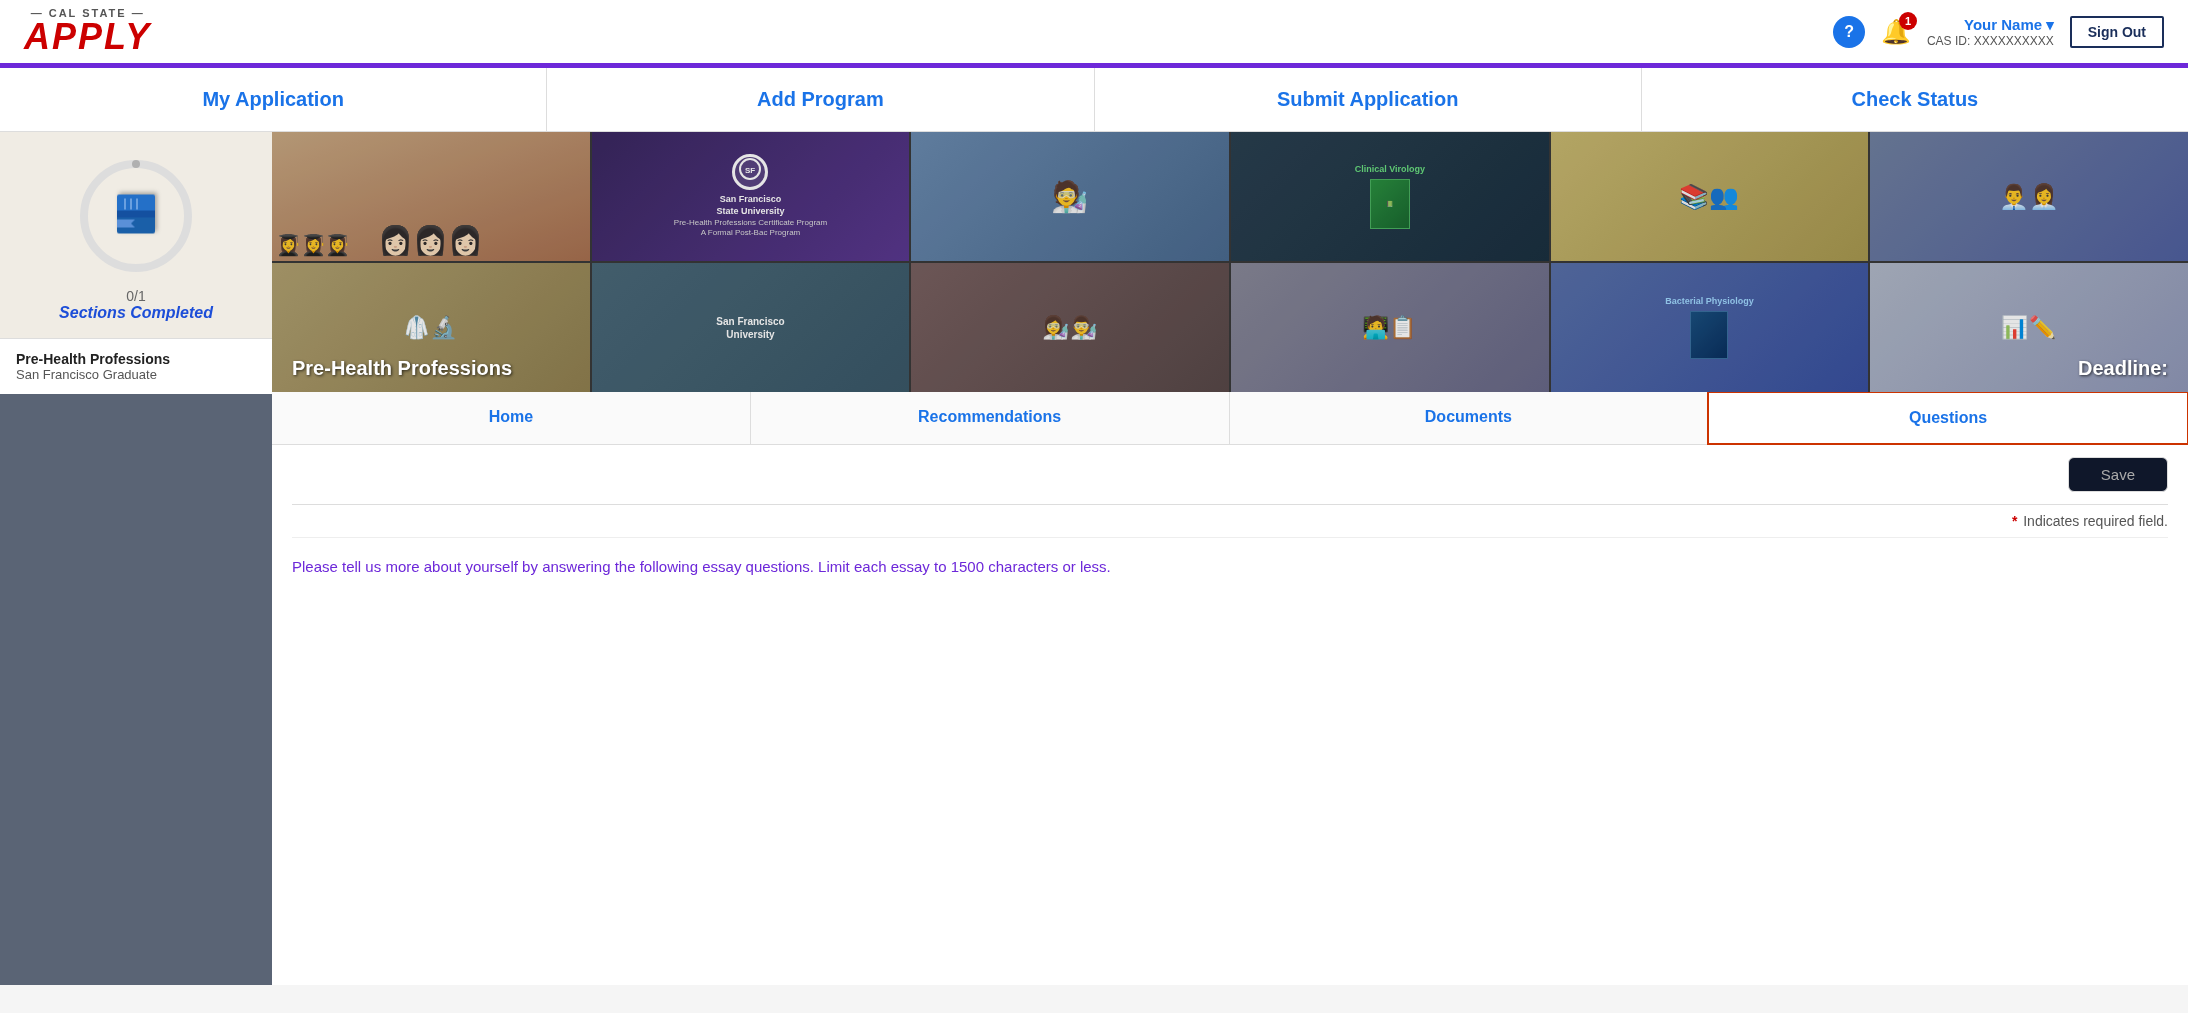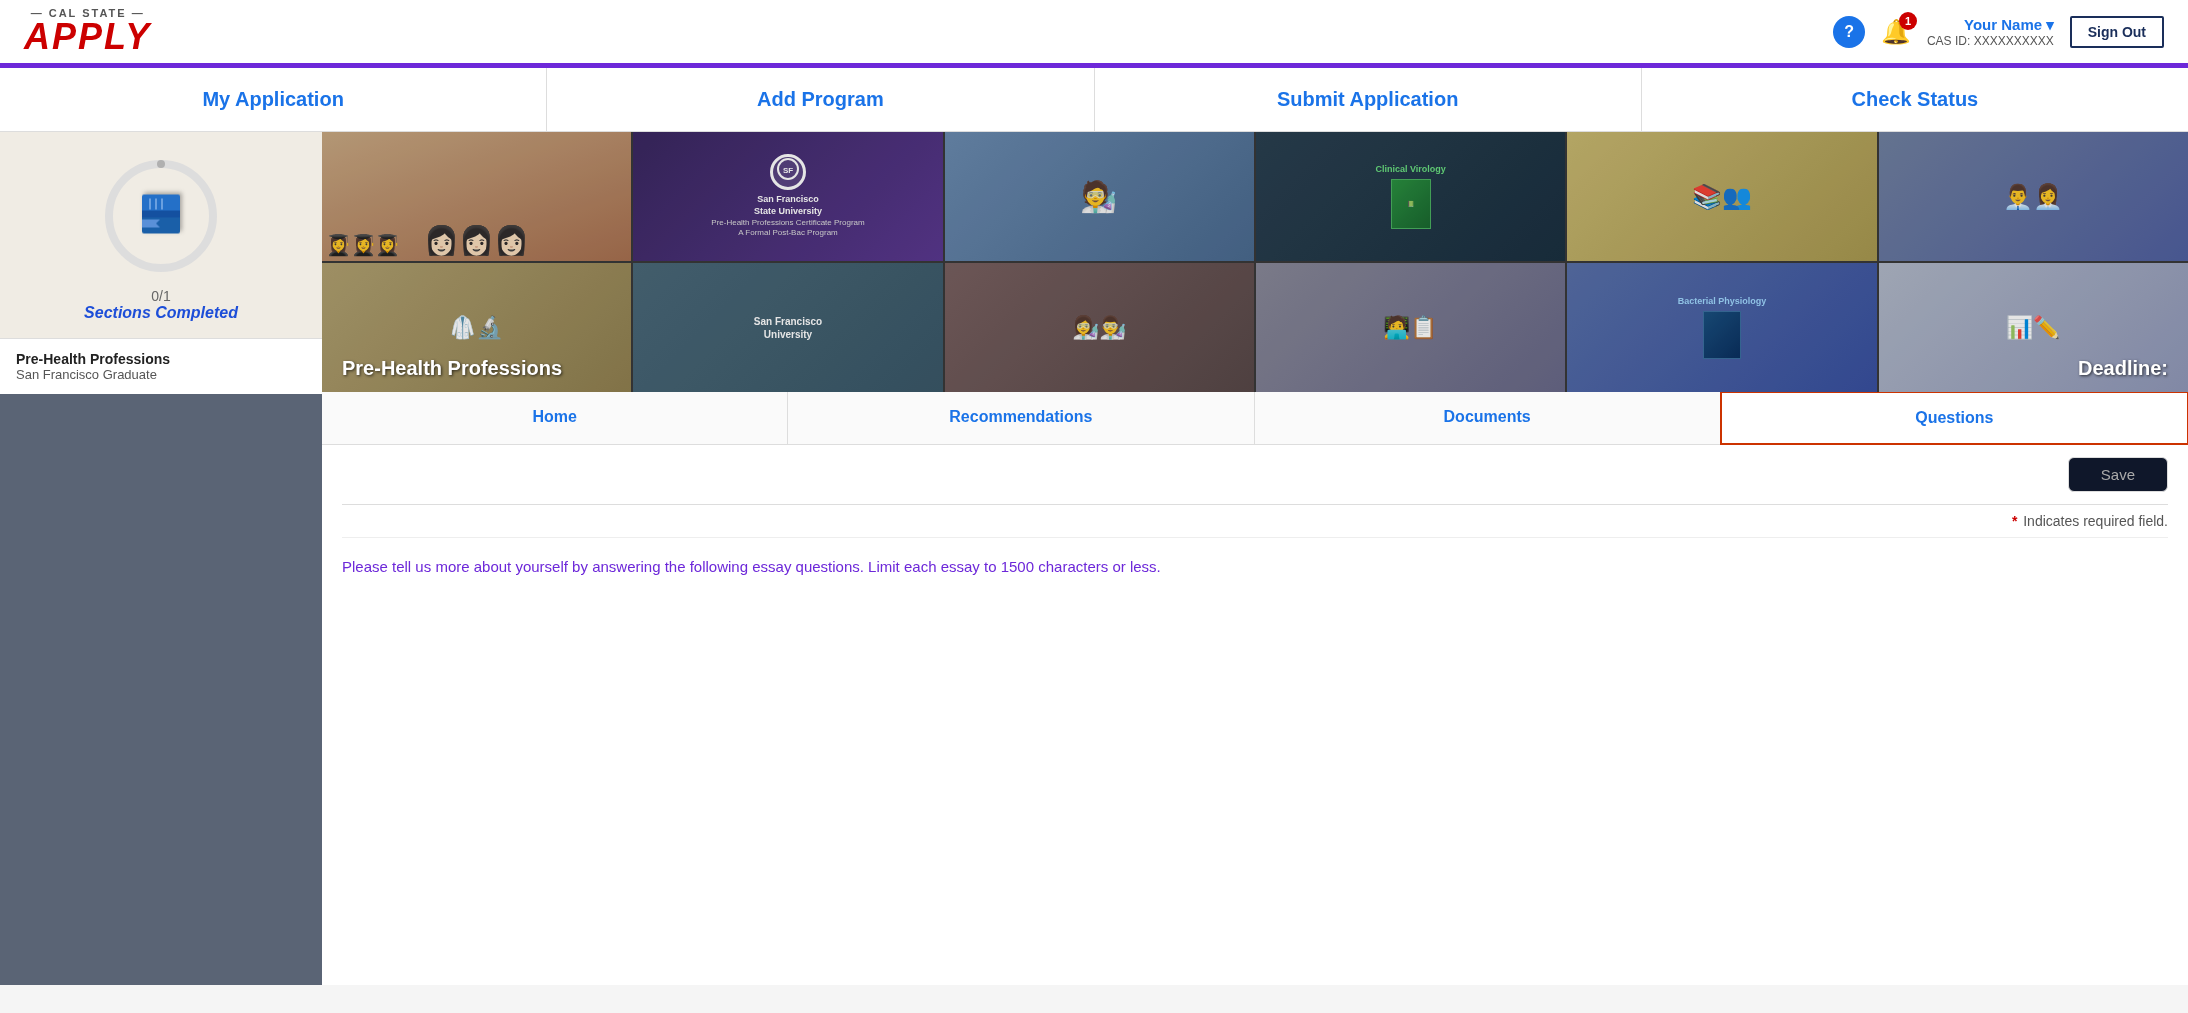--- a/index.html
+++ b/index.html
@@ -122,21 +122,21 @@
     .nav-item:last-child { border-right: none; }
 
     
     .main-layout {
       display: flex;
       min-height: calc(100vh - 160px);
     }
 
     
     .sidebar {
-      width: 322px;
+      width: 272px;
       flex-shrink: 0;
       background: #f0ece4;
       display: flex;
       flex-direction: column;
     }
     .sidebar-progress {
       display: flex;
       flex-direction: column;
       align-items: center;
       padding: 24px 16px 16px;

